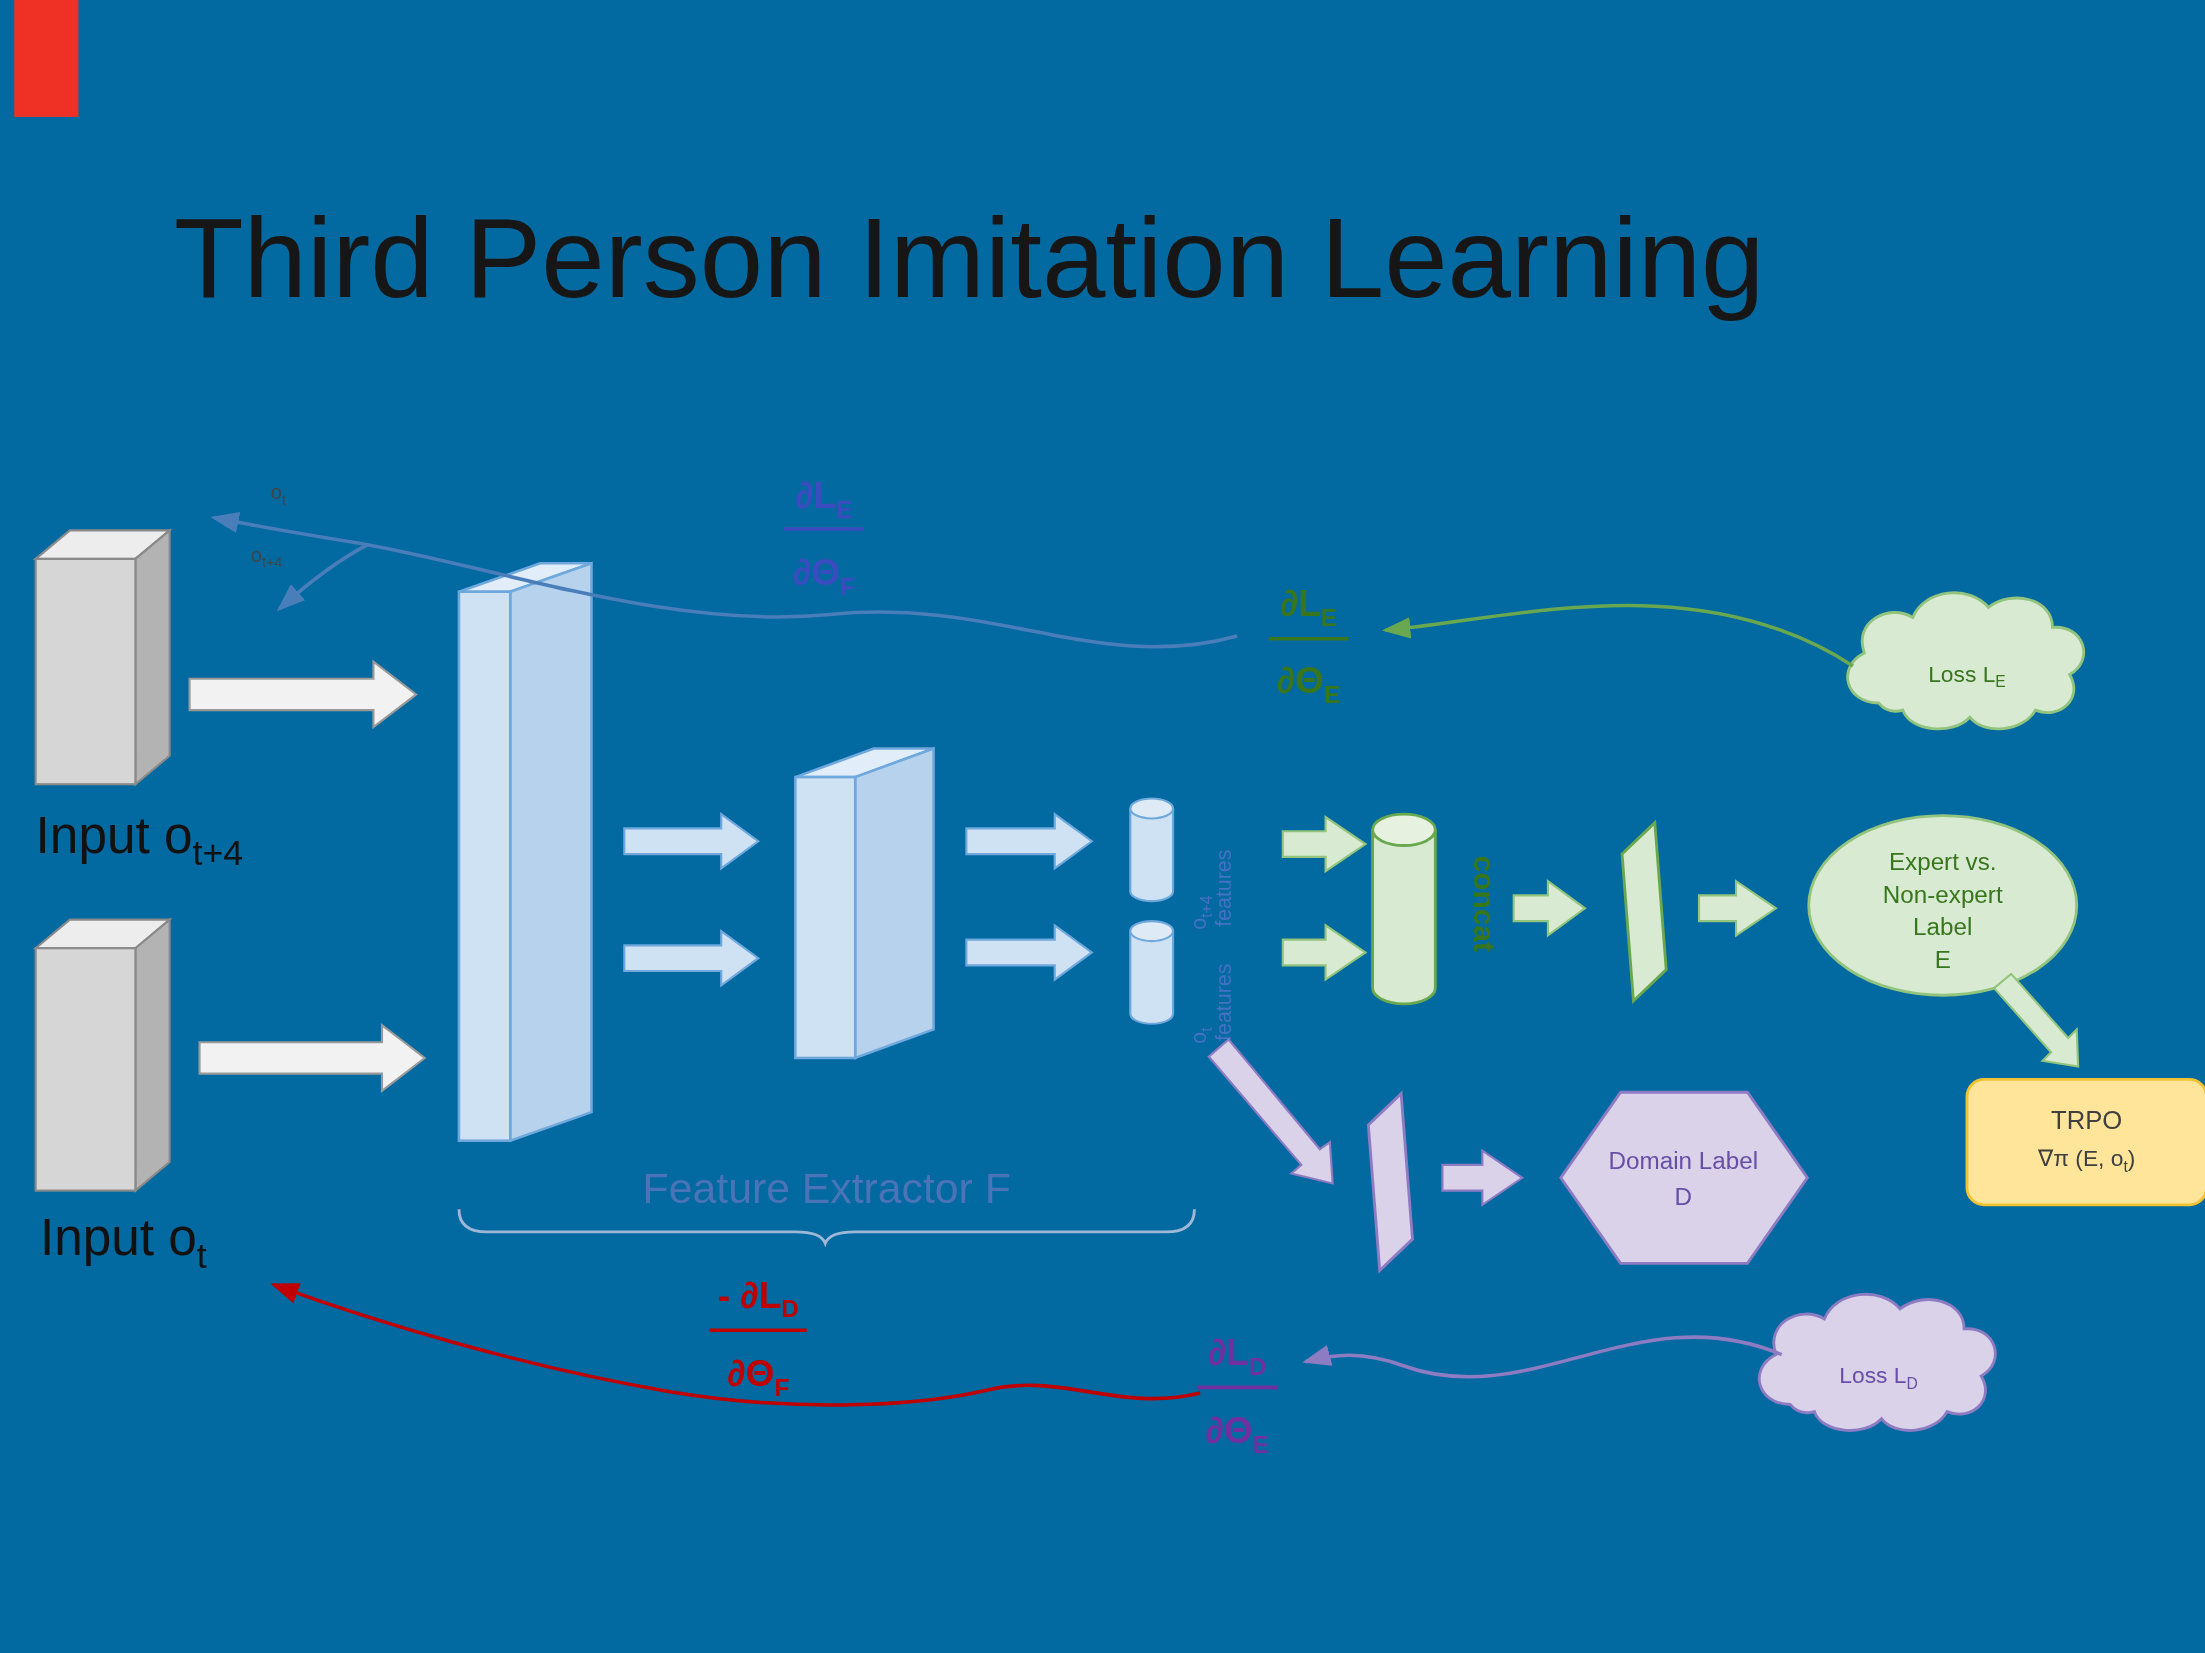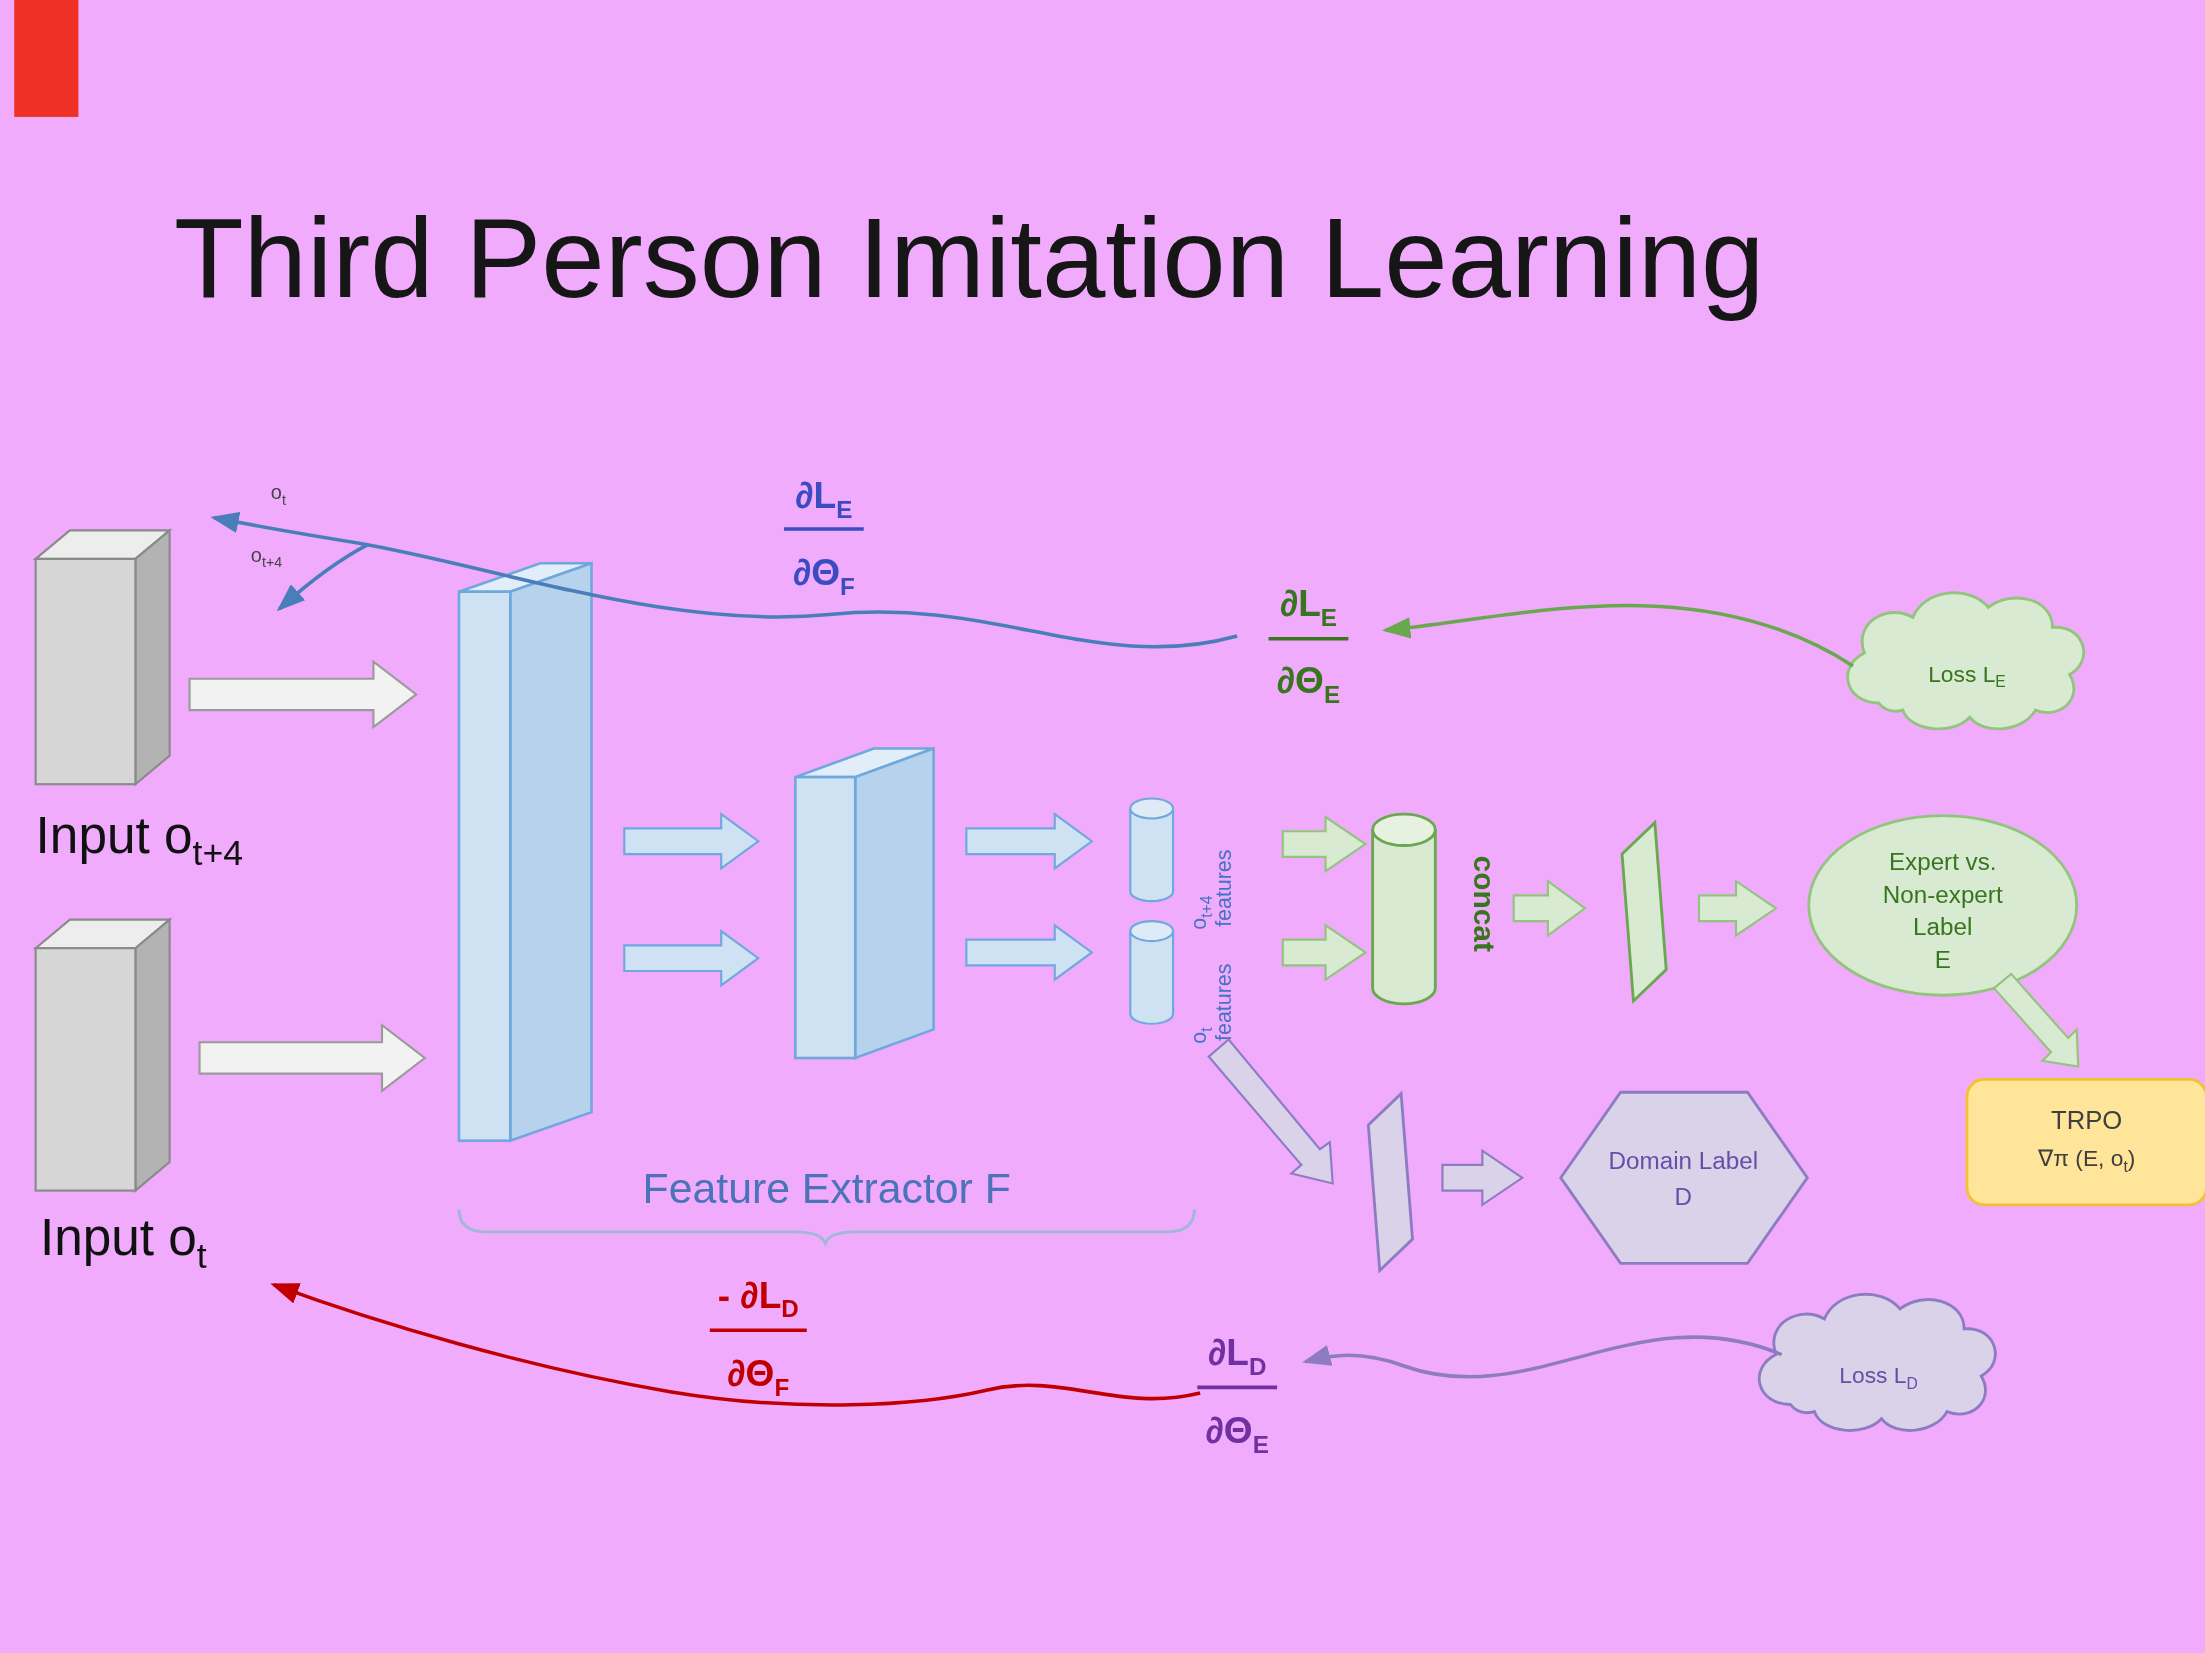--- a/index.html
+++ b/index.html
@@ -1,16 +1,16 @@
 <!DOCTYPE html>
 <html style="font-size:11.8px"><head>
 <meta charset="utf-8">
 <style>
   html,body{margin:0;padding:0;background:#ffffff;}
-  .slide{position:relative;width:2205px;height:1654px;background:#f0abfc;overflow:hidden;
+  .slide{position:relative;width:2205px;height:1654px;background:#0369a1;overflow:hidden;
          font-family:"Liberation Sans",sans-serif;text-align:right;}
   svg{display:block;width:100%;height:100%;}
   text{font-family:"Liberation Sans",sans-serif;}
 </style>
 </head>
 <body>
 
 <div class="slide">
 <svg viewBox="0 0 1547 1160" preserveAspectRatio="none">
   <defs>

